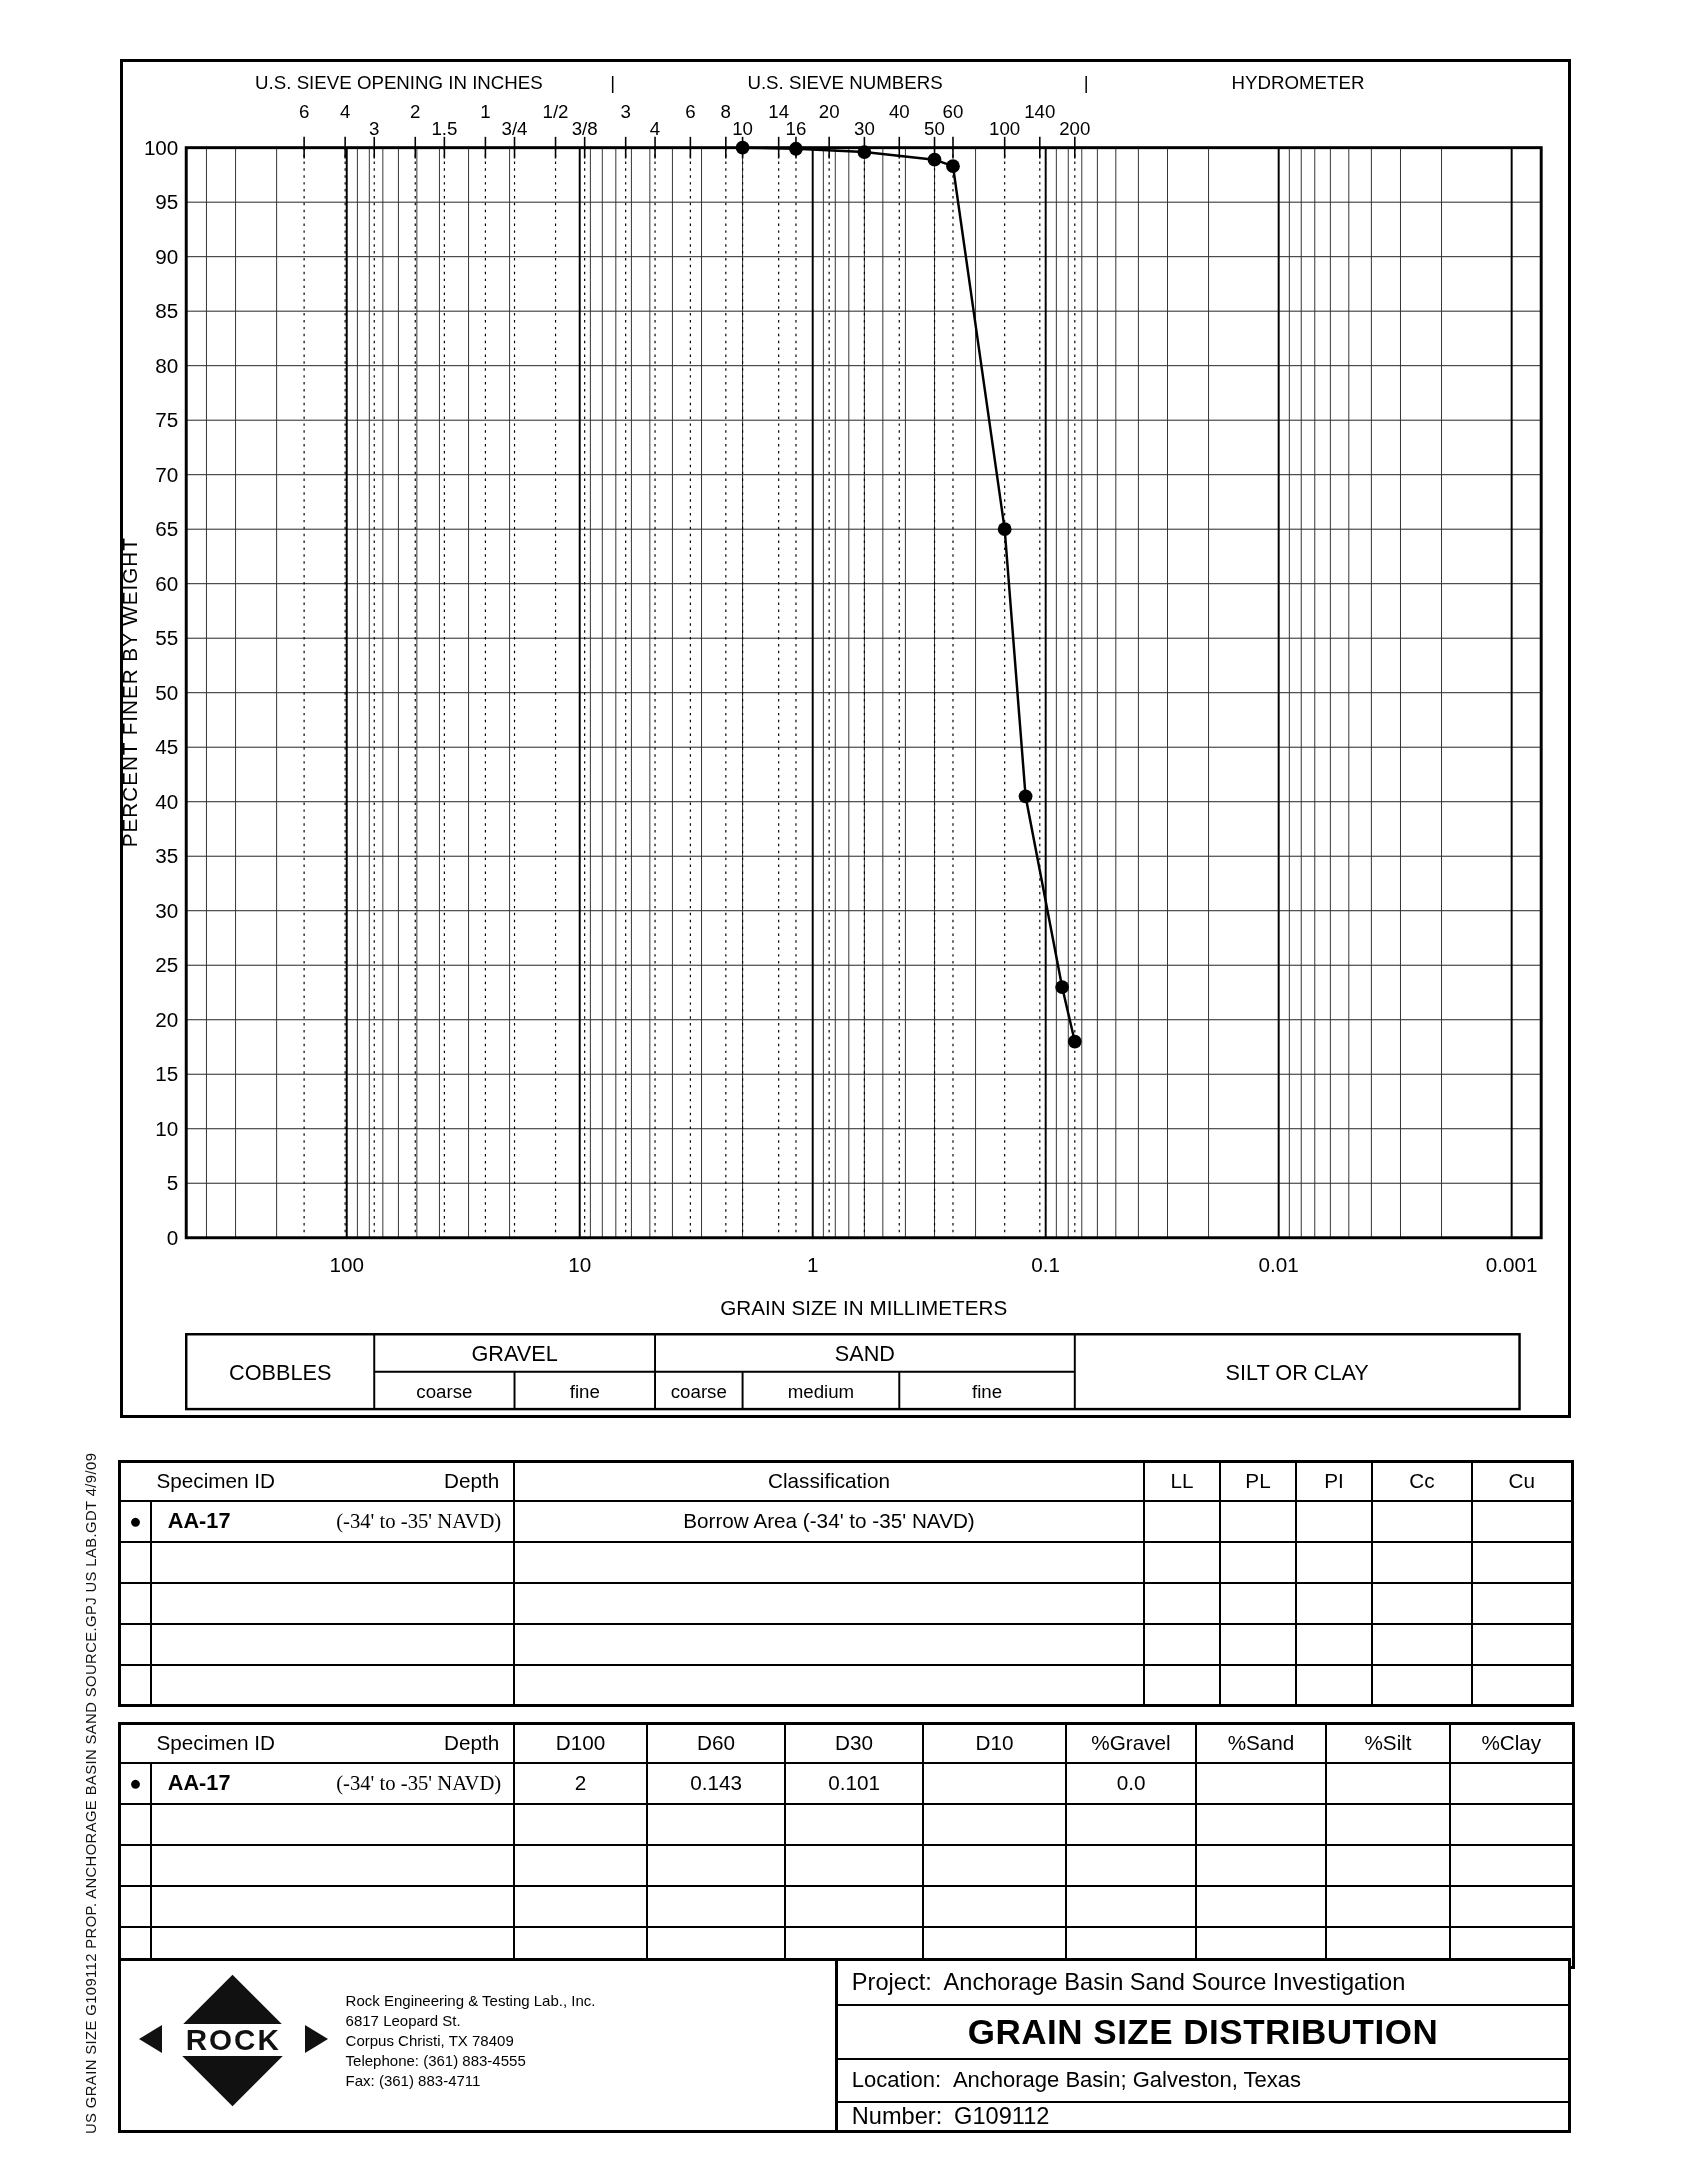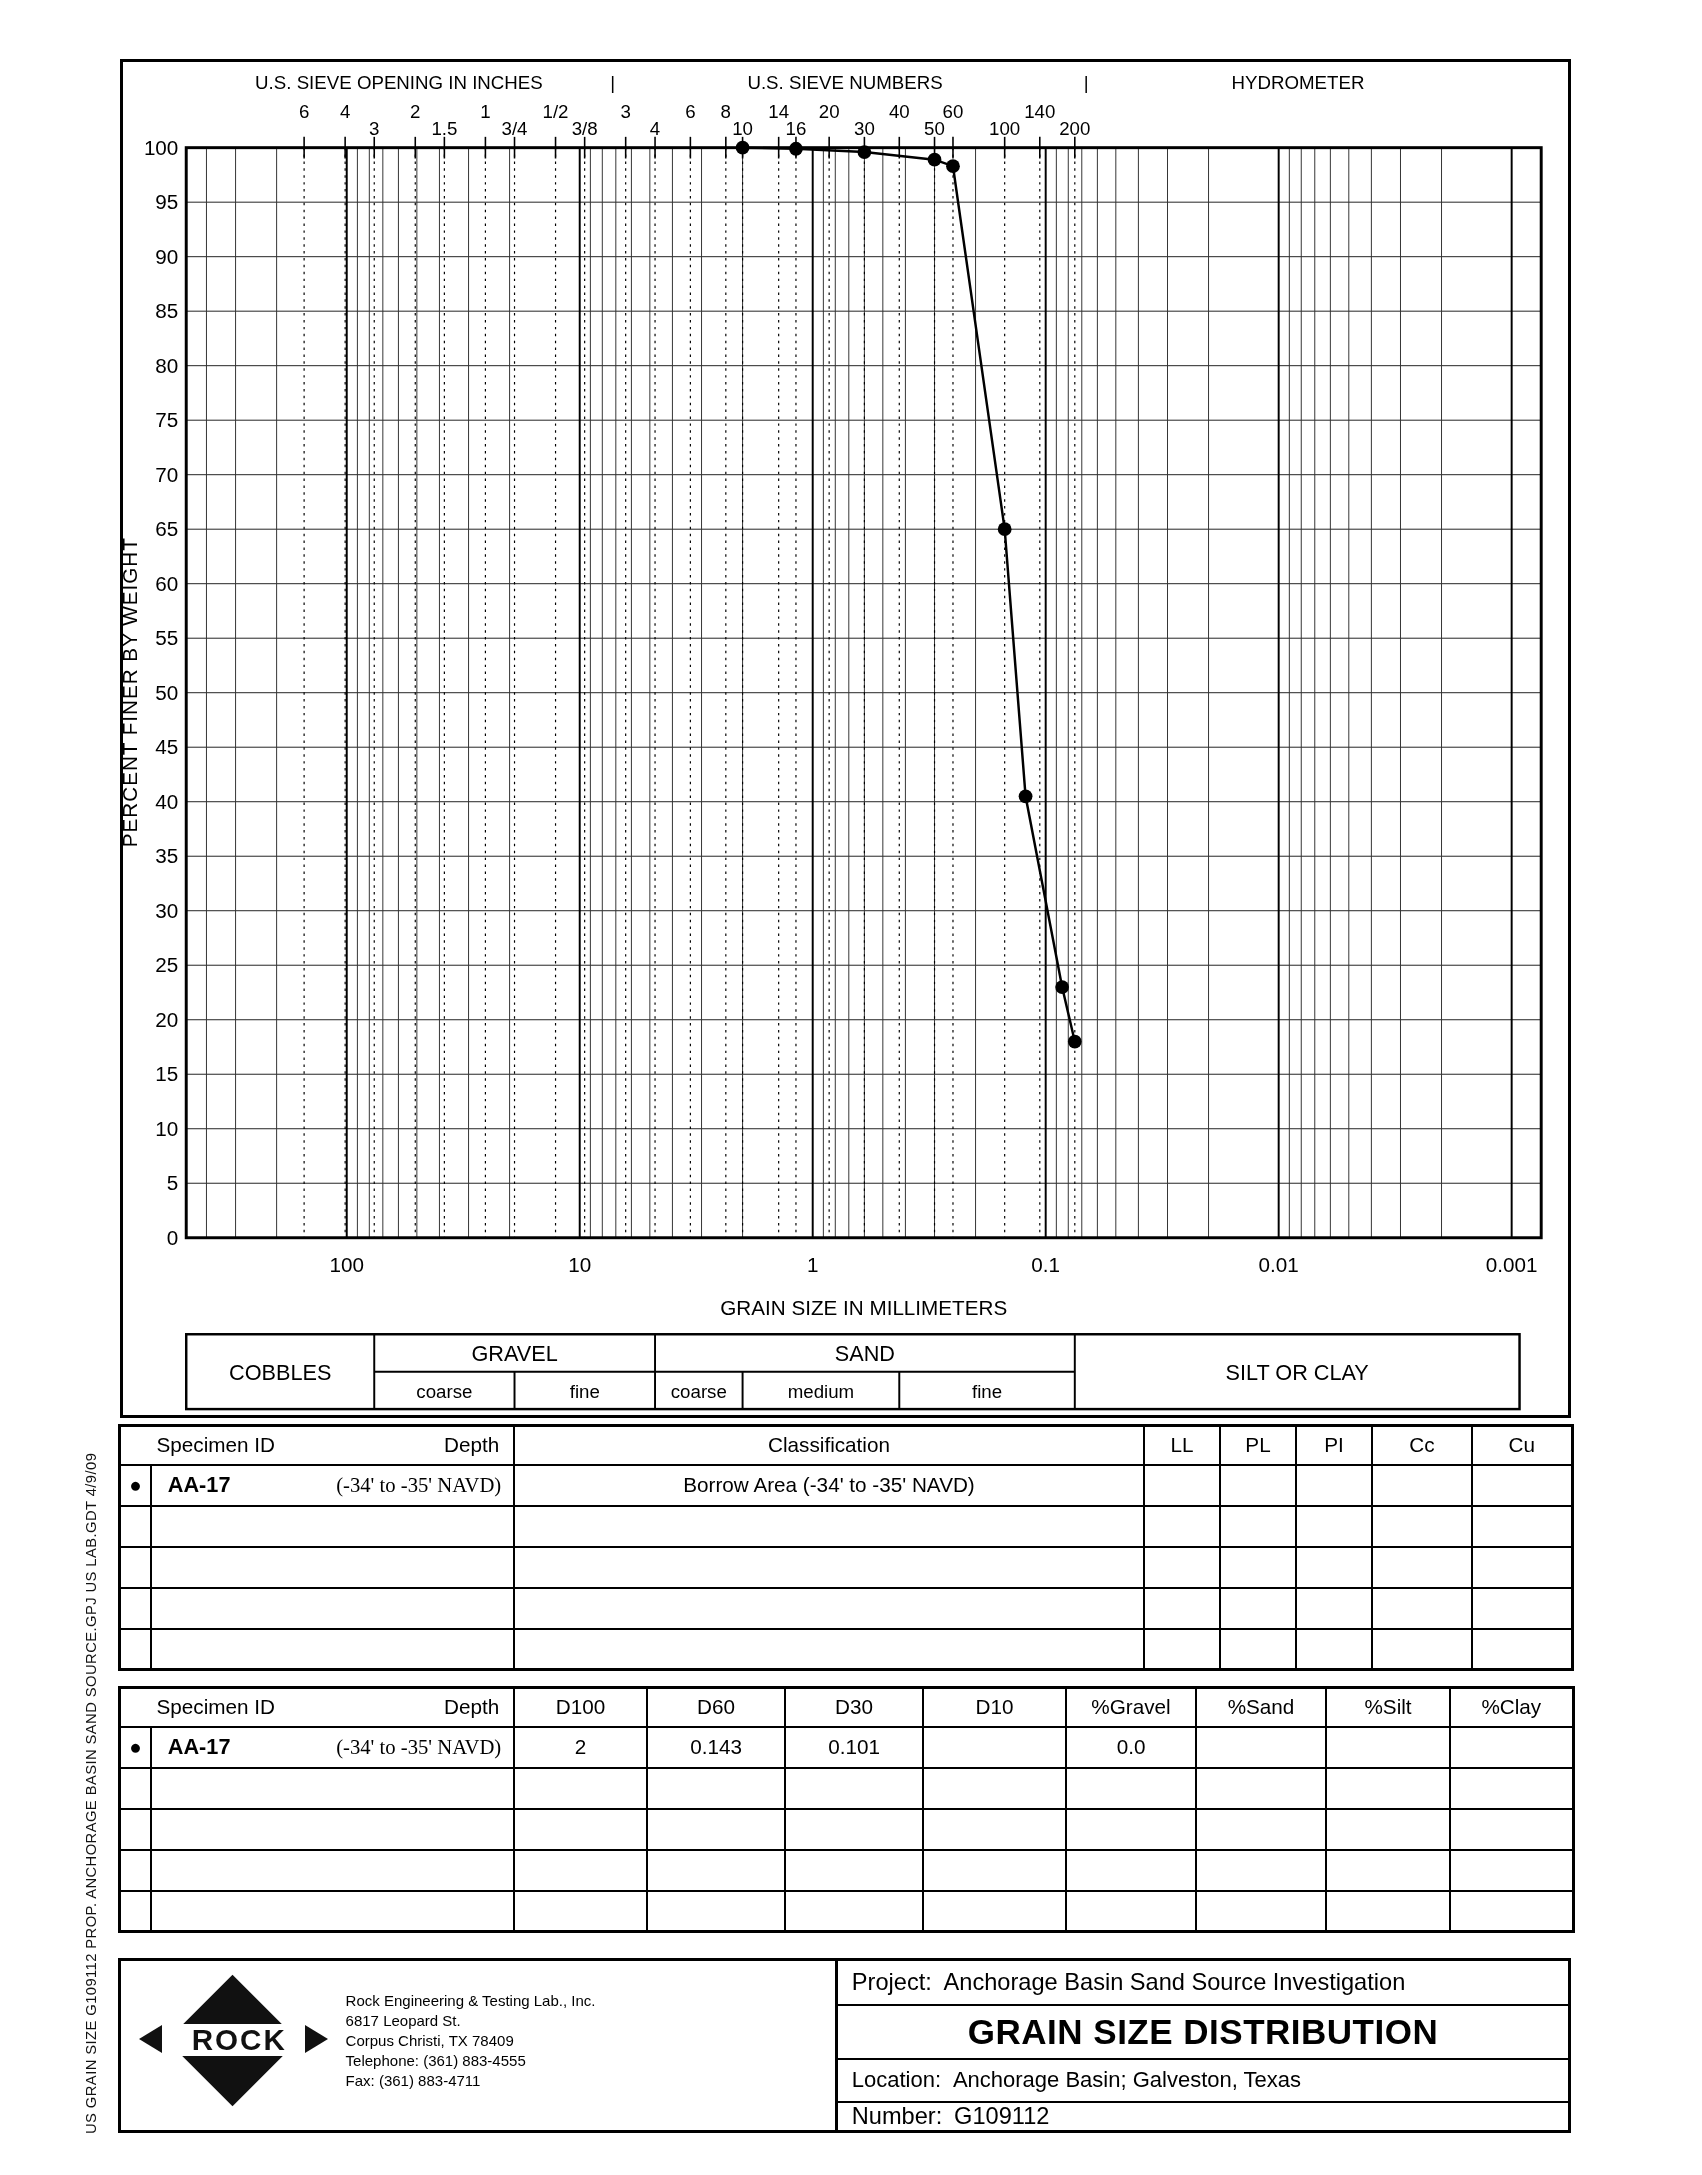--- a/index.html
+++ b/index.html
@@ -22,21 +22,21 @@
     position:absolute; left:120px; top:59px; width:1451px; height:1359px;
     border:3px solid #000; background:#fff;
   }
   .chart-box svg { display:block; width:100%; height:100%; }
   svg text { font-family:"Liberation Sans", sans-serif; fill:#000; }
 
   
   .tbl-wrap { position:absolute; left:118px; width:1453px; }
   #table1-wrap { top:1424px; }
   #table2-wrap { top:1686px; }
-  table.tbl { width:100%; border-collapse:collapse; table-layout:fixed; border:3px solid #000; }
+  table.tbl { width:100%; border-collapse:collapse; table-layout:fixed; border:3px solid #000;margin-top:36px; }
   table.tbl th, table.tbl td {
     border:2px solid #000; font-size:20.7px; font-weight:normal;
     padding:0 5.9px; overflow:hidden; white-space:nowrap; vertical-align:middle;
   }
   table.tbl tr { height:41px; }
   table.tbl tr.hdr { height:39px; }
   table.tbl th { text-align:center; }
   .sd-head { display:flex; justify-content:space-between; padding:0 7.9px 0 29.6px; }
   .sd-cell { display:flex; justify-content:space-between; align-items:baseline; padding:0 5.9px 0 9.9px; }
   .spec { font-weight:bold; font-size:21.7px; }
@@ -46,21 +46,21 @@
   td.val { text-align:center; font-weight:bold; font-size:20.7px; }
 
   
   .footer {
     position:absolute; left:118px; top:1958px; width:1453px; height:175px;
     border:3px solid #000; display:flex; background:#fff;
   }
   .footer-left { width:717px; border-right:3px solid #000; display:flex; align-items:flex-start; }
   .logo { position:relative; width:193px; height:144px; margin:11.8px 0 0 15.8px; flex:none; }
   .diamond { position:absolute; left:49px; top:21.7px; width:93px; height:93px; background:#111; transform:rotate(45deg); }
-  .logo-band { position:absolute; left:8px; top:51px; width:189px; height:32.5px; background:#fff; display:flex; align-items:center; justify-content:center; }
+  .logo-band { position:absolute; left:2px; top:51px; width:189px; height:32.5px; background:#fff; display:flex; align-items:center; justify-content:center; }
   .logo-text { font-size:29.6px; font-weight:bold; letter-spacing:2px; color:#111; line-height:1; }
   .tri { position:absolute; top:52px; width:0; height:0; border-top:14.8px solid transparent; border-bottom:14.8px solid transparent; }
   .tri-l { left:2px; border-right:23.6px solid #111; }
   .tri-r { right:2px; border-left:23.6px solid #111; }
   .company { margin:29.6px 0 0 15.8px; font-size:15px; line-height:1.34; }
   .footer-right { flex:1; display:flex; flex-direction:column; }
   .fr-row { display:flex; align-items:center; padding:0 13.8px; border-bottom:2px solid #000; }
   .fr-row:last-child { border-bottom:none;text-align:right; }
   .fr-title { height:55px; justify-content:center; font-size:35px; font-weight:bold; letter-spacing:0.5px; }
   .fr-project { height:47px; font-size:23.6px; }

